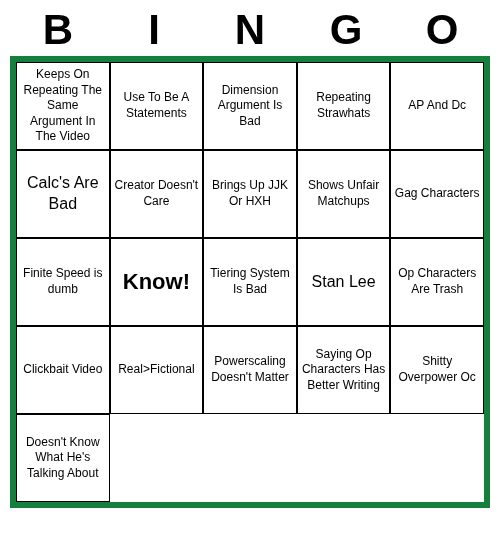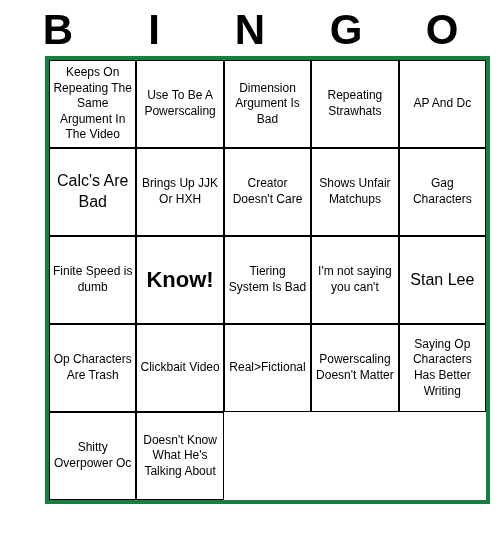--- a/index.html
+++ b/index.html
@@ -25,22 +25,21 @@
     }
     .bingo-letter {
       font-size: 42px;
       font-weight: bold;
       width: 88px;
       text-align: center;
     }
     #bingo-grid {
       display: grid;
       grid-template-columns: repeat(5, 1fr);
-      border: 4px solid #15803d;
-      margin-left: 35px;
+      border: 6px solid #15803d;
     }
     .cell {
       border: 1px solid #000;
       display: flex;
       align-items: center;
       justify-content: center;
       text-align: center;
       padding: 4px 3px;
       min-height: 88px;
       font-size: 12px;
@@ -62,33 +61,32 @@
 <div id="bingo-card">
   <div id="bingo-header">
   <span class="bingo-letter">B</span>
       <span class="bingo-letter">I</span>
       <span class="bingo-letter">N</span>
       <span class="bingo-letter">G</span>
       <span class="bingo-letter">O</span>
     </div>
   <div id="bingo-grid">
   <div class="cell">Keeps On Repeating The Same Argument In The Video</div>
-      <div class="cell">Use To Be A Powerscaling</div>
+      <div class="cell">Use To Be A Statements</div>
       <div class="cell">Dimension Argument Is Bad</div>
       <div class="cell">Repeating Strawhats</div>
       <div class="cell">AP And Dc</div>
       <div class="cell cell-large">Calc's Are Bad</div>
+      <div class="cell">Creator Doesn't Care</div>
       <div class="cell">Brings Up JJK Or HXH</div>
-      <div class="cell">Creator Doesn't Care</div>
       <div class="cell">Shows Unfair Matchups</div>
       <div class="cell">Gag Characters</div>
       <div class="cell">Finite Speed is dumb</div>
       <div class="cell cell-free">Know!</div>
       <div class="cell">Tiering System Is Bad</div>
-      <div class="cell">I'm not saying you can't</div>
       <div class="cell cell-large">Stan Lee</div>
       <div class="cell">Op Characters Are Trash</div>
       <div class="cell">Clickbait Video</div>
       <div class="cell">Real&gt;Fictional</div>
       <div class="cell">Powerscaling Doesn't Matter</div>
       <div class="cell">Saying Op Characters Has Better Writing</div>
       <div class="cell">Shitty Overpower Oc</div>
       <div class="cell">Doesn't Know What He's Talking About</div>
     </div>
 </div>

